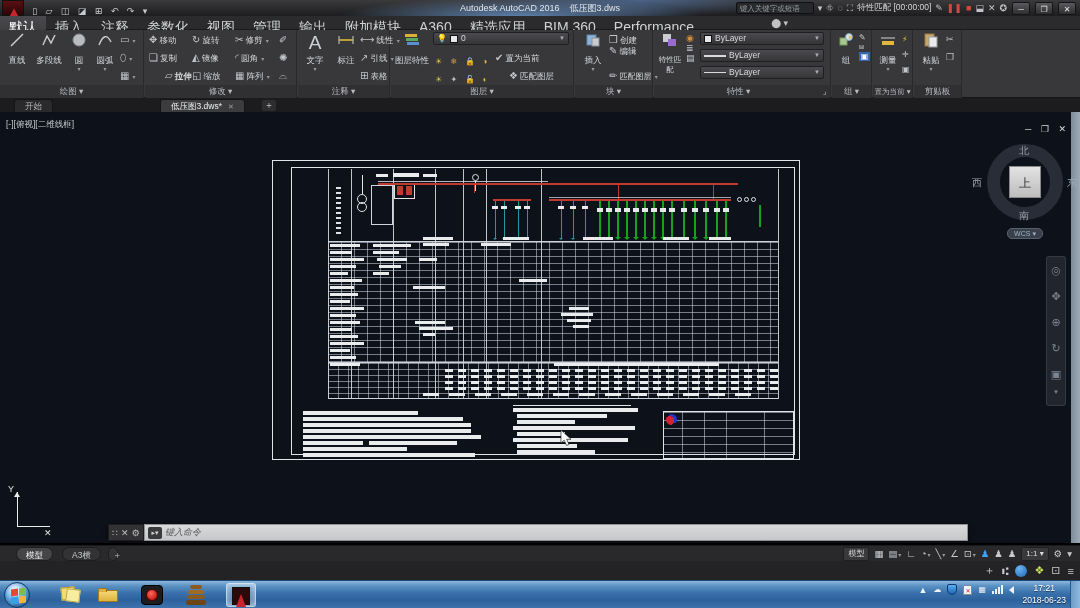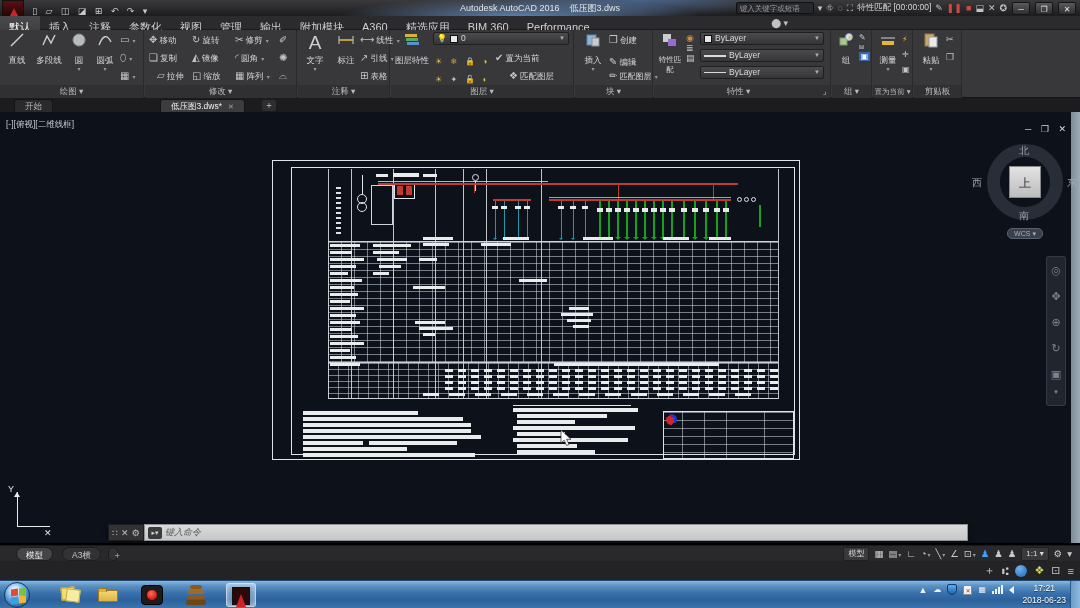--- a/index.html
+++ b/index.html
@@ -17,21 +17,21 @@
   .tb-right{top:1px;height:14px;display:flex;align-items:center;gap:4px;}
   #tb-search{width:78px;height:12px;background:#26282b;border:1px solid #101012;color:#9a9da1;
     font-size:7.5px;line-height:11px;padding:0 3px;overflow:hidden;white-space:nowrap;border-radius:2px;}
   .tb-ic{color:#c2c4c7;font-size:9px;line-height:14px;}
   .tb-red{color:#d04840;}
   #tb-rec{color:#d6d8da;font-size:8.5px;}
   .winbtn{width:18px;height:13px;color:#e8e8e8;font-size:8px;text-align:center;line-height:13px;
     background:linear-gradient(#5a5a5e,#2e2e30);border:1px solid #151517;border-radius:2px;margin-left:1px;}
   
   #menubar{left:0;top:16px;width:1080px;height:14px;background:#2b2b2d;border-bottom:1px solid #1a1a1c;}
-  .mtab{display:inline-block;padding:4px 9px;font-size:11px;color:#cfd1d3;line-height:14px;cursor:default;}
+  .mtab{display:inline-block;padding:4px 9px;font-size:14px;color:#cfd1d3;line-height:14px;cursor:default;}
   .mtab.active{background:linear-gradient(#4a4a4e,#3a3a3c);color:#fff;}
   #menu-extra{right:292px;top:0;color:#bfc1c4;font-size:9px;line-height:14px;}
   
   #ribbon{left:0;top:30px;width:1080px;height:68px;background:#38383b;border-bottom:1px solid #141416;}
   .panel{position:absolute;top:0;height:68px;border-right:1px solid #29292c;}
   .pfooter{position:absolute;left:0;bottom:0;width:100%;height:13px;background:#303033;
     color:#b9bbbe;font-size:8.5px;text-align:center;line-height:13px;}
   .bigbtn{position:absolute;top:1px;width:30px;height:52px;text-align:center;color:#d0d2d4;}
   .bigbtn .bicon{display:block;height:24px;font-size:17px;line-height:24px;color:#cdd0d3;}
   .bigbtn .blabel{display:block;font-size:8.5px;line-height:10px;color:#d6d8da;white-space:pre-line;}
@@ -220,21 +220,21 @@
       <div class="pfooter"><span>绘图</span> ▾</div>
     </div>
 
     <div class="panel" style="left:145px;width:152px;">
       <div class="smallbtn" style="left:4px;top:2px;"><span class="sicon">✥</span><span>移动</span></div>
       <div class="smallbtn" style="left:47px;top:2px;"><span class="sicon">↻</span><span>旋转</span></div>
       <div class="smallbtn" style="left:90px;top:2px;"><span class="sicon">✂</span><span>修剪</span> <span class="sdrop">▾</span></div>
       <div class="smallbtn" style="left:4px;top:20px;"><span class="sicon">❏</span><span>复制</span></div>
       <div class="smallbtn" style="left:47px;top:20px;"><span class="sicon">◭</span><span>镜像</span></div>
       <div class="smallbtn" style="left:90px;top:20px;"><span class="sicon">◜</span><span>圆角</span> <span class="sdrop">▾</span></div>
-      <div class="smallbtn" style="left:12px;top:38px;"><span class="sicon">▱</span><span>拉伸</span></div>
+      <div class="smallbtn" style="left:20px;top:38px;font-weight:bold;"><span class="sicon">▱</span><span>拉伸</span></div>
       <div class="smallbtn" style="left:47px;top:38px;"><span class="sicon">◱</span><span>缩放</span></div>
       <div class="smallbtn" style="left:90px;top:38px;"><span class="sicon">▦</span><span>阵列</span> <span class="sdrop">▾</span></div>
       <div class="smallbtn" style="left:134px;top:2px;"><span class="sicon">✐</span></div>
       <div class="smallbtn" style="left:134px;top:20px;"><span class="sicon">✺</span></div>
       <div class="smallbtn" style="left:134px;top:38px;"><span class="sicon">⌓</span></div>
       <div class="pfooter"><span>修改</span> ▾</div>
     </div>
 
     <div class="panel" style="left:298px;width:92px;">
       <div class="bigbtn" style="left:2px;">
@@ -291,21 +291,21 @@
     <div class="panel" style="left:575px;width:78px;">
       <div class="bigbtn" style="left:3px;">
         <span class="bicon"><svg width="16" height="16">
               <rect x="2" y="3" width="9" height="10" fill="#8fb4d8" stroke="#5e87ab"></rect>
               <rect x="7" y="6" width="7" height="8" fill="#c9ccd0" stroke="#8d9093"></rect>
             </svg></span>
         <span class="blabel">插入</span>
           <span class="bdrop">▾</span>
       </div>
       <div class="smallbtn" style="left:34px;top:2px;"><span class="sicon">❒</span><span>创建</span></div>
-      <div class="smallbtn" style="left:34px;top:24px;"><span class="sicon">✎</span><span>编辑</span></div>
+      <div class="smallbtn" style="left:34px;top:13px;"><span class="sicon">✎</span><span>编辑</span></div>
       <div class="smallbtn" style="left:34px;top:38px;font-size:8px;"><span class="sicon">✏</span><span>匹配图层</span> <span class="sdrop">▾</span></div>
       <div class="pfooter"><span>块</span> ▾</div>
     </div>
 
     <div class="panel" style="left:654px;width:177px;">
       <div class="bigbtn" style="left:2px;width:28px;">
         <span class="bicon"><svg width="16" height="16">
               <rect x="1" y="2" width="8" height="8" fill="#c9ccd0"></rect>
               <rect x="6" y="7" width="8" height="7" fill="#9a6ad0"></rect>
             </svg></span>

